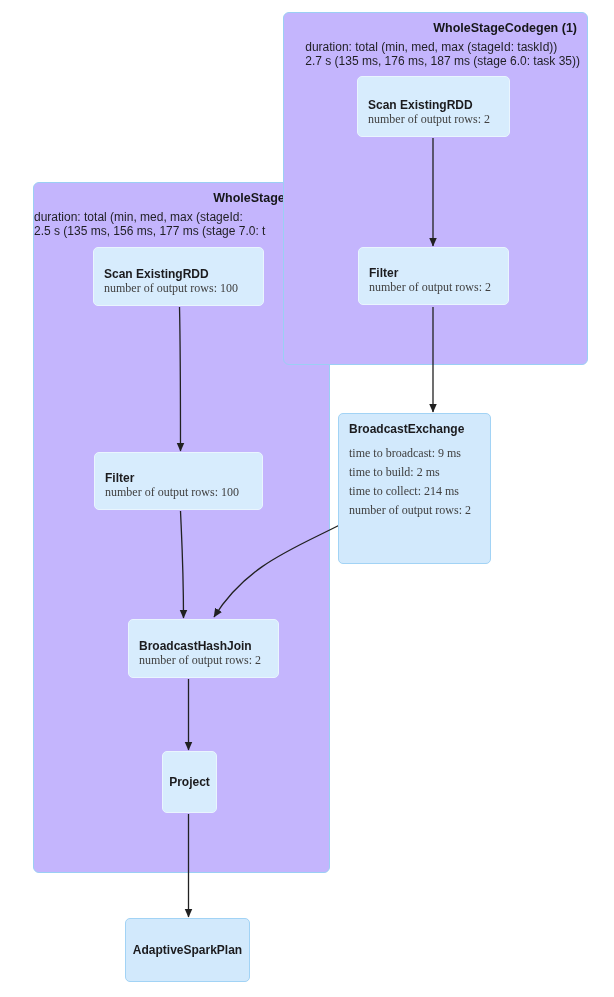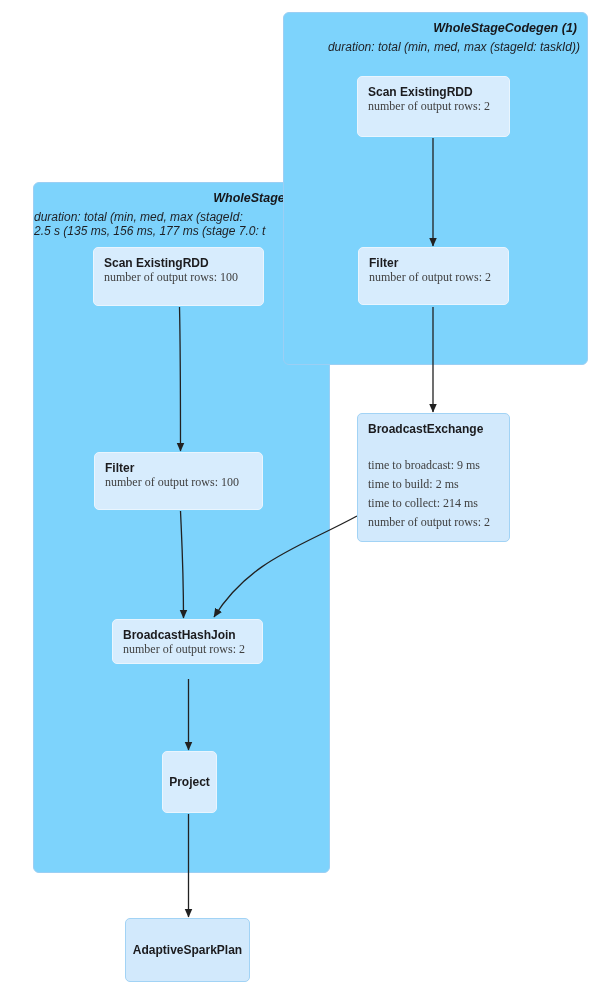--- a/index.html
+++ b/index.html
@@ -1,42 +1,41 @@
 <!DOCTYPE html>
 <html><head>
 <meta charset="utf-8">
 <style>
   html,body{margin:0;padding:0;background:#ffffff;}
   .stage{
     position:relative;width:614px;height:997px;background:#ffffff;
     font-family:"Liberation Sans", sans-serif;color:#1c1c1f;overflow:hidden;
   }
   .cluster{
-    position:absolute;background:#7dd3fc;border:1px solid #9bcff4;border-radius:6px;
+    position:absolute;background:#c4b5fd;border:1px solid #9bcff4;border-radius:6px;
     box-sizing:border-box;
-    font-style:italic;
   }
   .cluster-right{left:283px;top:12px;width:305px;height:353px;z-index:2;}
   .cluster-left{left:33px;top:182px;width:297px;height:691px;z-index:1;}
   .cluster-title{
     position:absolute;font-size:12.5px;font-weight:700;color:#17171a;white-space:nowrap;
   }
   .cluster-right .cluster-title{top:8px;right:10px;}
   .cluster-left .cluster-title{top:8px;left:0;width:250px;text-align:right;overflow:hidden;padding-left:32px;}
   .cluster-duration{
     position:absolute;font-size:12px;line-height:13.5px;
     color:#1f1f23;white-space:nowrap;
   }
   .cluster-right .cluster-duration{top:28px;right:7px;}
   .cluster-left .cluster-duration{top:28px;left:0;width:250px;overflow:hidden;}
   .edge-layer{position:absolute;left:0;top:0;z-index:3;pointer-events:none;}
   .node{
     position:absolute;z-index:4;box-sizing:border-box;border-radius:5px;
     background:#d7ecfd;border:1.5px solid #e9f5fe;
-    display:flex;flex-direction:column;justify-content:flex-start;
+    display:flex;flex-direction:column;justify-content:flex-end;
     padding:8px 10px 9px 10px;
   }
   .node.standalone{background:#d2e9fc;border:1.5px solid #a2d3f5;}
   .node-title{font-size:12px;font-weight:700;color:#1b1b1e;white-space:nowrap;}
   .node-metrics{font-size:12px;color:#404040;white-space:nowrap;font-family:Liberation Serif, serif;}
   .node-metrics.multi{line-height:19px;}
   .node.centered{justify-content:center;align-items:center;padding:15px;}
 </style>
 </head>
 <body>
@@ -48,20 +47,21 @@
     <div class="cluster-duration">
       <div>duration: total (min, med, max (stageId:</div>
       <div>2.5 s (135 ms, 156 ms, 177 ms (stage 7.0: t</div>
     </div>
   </div>
 
   <div class="cluster cluster-right">
     <div class="cluster-title">WholeStageCodegen (1)</div>
     <div class="cluster-duration">
       <div>duration: total (min, med, max (stageId: taskId))</div>
+      <div>2.7 s (135 ms, 176 ms, 187 ms (stage 6.0: task 35))</div>
     </div>
   </div>
 
   <svg class="edge-layer" width="614" height="997" viewBox="0 0 614 997">
     <defs>
       <marker id="arrow" markerWidth="10" markerHeight="9" refX="8.5" refY="4" orient="auto" markerUnits="userSpaceOnUse">
         <path d="M0,0 L9,4 L0,8 z" fill="#212121"></path>
       </marker>
     </defs>
     <g stroke="#212121" stroke-width="1.3" fill="none">
@@ -96,31 +96,31 @@
     </div>
   </div>
 
   <div class="node" style="left:94px;top:452px;width:169px;height:58px">
     <div class="node-title">Filter</div>
     <div class="node-metrics">
       <div>number of output rows: 100</div>
     </div>
   </div>
 
-  <div class="node standalone" style="left:357px;top:413px;width:153px;height:129px;justify-content:space-between">
+  <div class="node standalone" style="left:338px;top:413px;width:153px;height:151px;justify-content:flex-start">
     <div class="node-title">BroadcastExchange</div>
     <div class="node-metrics multi" style="margin-top:8px">
       <div>time to broadcast: 9 ms</div>
       <div>time to build: 2 ms</div>
       <div>time to collect: 214 ms</div>
       <div>number of output rows: 2</div>
     </div>
   </div>
 
-  <div class="node" style="left:112px;top:619px;width:151px;height:45px">
+  <div class="node" style="left:128px;top:619px;width:151px;height:59px">
     <div class="node-title">BroadcastHashJoin</div>
     <div class="node-metrics">
       <div>number of output rows: 2</div>
     </div>
   </div>
 
   <div class="node centered" style="left:162px;top:751px;width:55px;height:62px">
     <div class="node-title">Project</div>
   </div>
 

